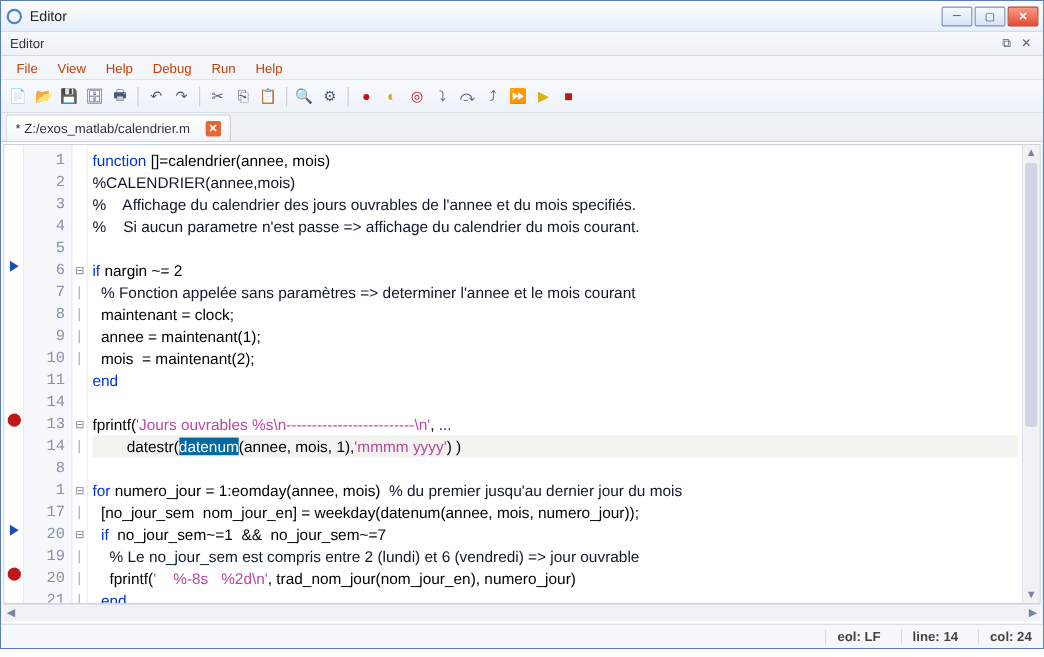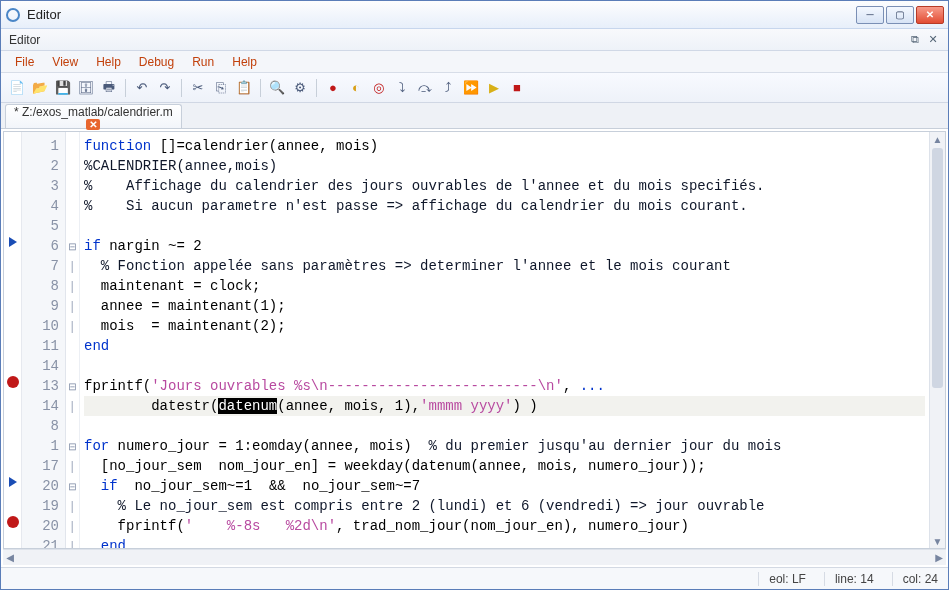--- a/index.html
+++ b/index.html
@@ -13,47 +13,47 @@
 .winbtn.close { background: linear-gradient(#f79b8a,#e24c33); color: #fff; border-color: #b73a26; font-weight: bold; }
 .panelhdr { height: 22px; background: linear-gradient(#f8f9fc,#eef2f8); border-bottom: 1px solid #d0d8e6; display: flex; align-items: center; padding: 0 8px; font-size: 12px; color: #333; }
 .panelhdr .spacer { flex: 1; }
 .panelhdr .pbtn { width: 14px; height: 14px; margin-left: 4px; color: #567; display: flex; align-items: center; justify-content: center; font-size: 11px; }
 .menubar { height: 22px; background: #f4f6fa; border-bottom: 1px solid #d7dde8; display: flex; align-items: center; padding: 0 6px; gap: 2px; }
 .menuitem { padding: 2px 8px; color: #c2410c; font-size: 12px; }
 .toolbar { height: 30px; background: linear-gradient(#f8faff,#eef2f9); border-bottom: 1px solid #d0d7e4; display: flex; align-items: center; padding: 0 6px; gap: 3px; }
 .tbtn { width: 20px; height: 20px; display: flex; align-items: center; justify-content: center; font-size: 13px; color: #4a5a7a; border-radius: 2px; }
 .tsep { width: 1px; height: 18px; background: #c7cfd9; margin: 0 3px; }
 .tabbar { height: 26px; background: #eef1f6; border-bottom: 1px solid #c7cfda; display: flex; align-items: flex-end; padding: 0 4px; }
-.tab { height: 24px; background: linear-gradient(#ffffff,#f2f5fa); border: 1px solid #c7cfda; border-bottom: none; border-radius: 3px 3px 0 0; display: flex; align-items: center; padding: 0 8px; font-size: 12px; color: #333; gap: 0; flex-direction: column; }
+.tab { height: 24px; background: linear-gradient(#ffffff,#f2f5fa); border: 1px solid #c7cfda; border-bottom: none; border-radius: 3px 3px 0 0; display: flex; align-items: center; padding: 0 8px; font-size: 12px; color: #333; gap: 14px; }
 .tab .closex { width: 14px; height: 14px; background: #e8662f; color: #fff; border-radius: 2px; display: flex; align-items: center; justify-content: center; font-size: 10px; font-weight: bold; }
 .editor { flex: 1; display: flex; overflow: hidden; background: #fff; border: 1px solid #c7cfda; margin: 2px 2px 0 2px; }
 .gutter { width: 18px; background: #fff; border-right: 1px solid #e6e9ef; }
 .linenums { width: 44px; background: #f5f7fa; border-right: 1px solid #e1e5ec; text-align: right; padding: 4px 6px 4px 0; color: #8892a6; font-family: Consolas, "Courier New", monospace; font-size: 14px; line-height: 20px; }
 .foldcol { width: 14px; background: #fff; border-right: 1px solid #eceff4; padding-top: 4px; }
 .foldcol div { height: 20px; display: flex; align-items: center; justify-content: center; font-size: 10px; color: #7c8aa4; }
 .codearea { flex: 1; position: relative; overflow: auto; }
-.code { font-family: Liberation Mono, monospace; font-size: 14px; line-height: 20px; padding: 4px 4px; white-space: pre; }
+.code { font-family: Liberation Sans, sans-serif; font-size: 14px; line-height: 20px; padding: 4px 4px; white-space: pre; }
 .code .ln { height: 20px; }
 .hl-line { background: #f2f2ee; }
 .mark { background: #fff; }
 .mark div { height: 20px; display: flex; align-items: center; justify-content: center; }
 .bp { width: 12px; height: 12px; background: #c01818; border-radius: 50%; }
 .cur { width: 0; height: 0; border-top: 5px solid transparent; border-bottom: 5px solid transparent; border-left: 8px solid #1a4db5; }
-.sel { background: #000000; color: #fff; }
+.sel { background: #0369a1; color: #fff; }
 .kw { color: #0033cc; }
 .str { color: #b84aa0; }
 .cmt { color: #0f172a; }
 .num { color: #000; }
 .fn { color: #000; }
 .op { color: #000; }
 .scrollbar-v { width: 16px; background: #f0f2f6; border-left: 1px solid #dde2ea; position: relative; }
 .thumb-v { position: absolute; left: 2px; right: 2px; top: 16px; height: 240px; background: #cfd6e2; border-radius: 3px; }
 .sbtn { height: 14px; display:flex; align-items:center; justify-content:center; color:#7785a0; font-size:10px;}
 .scrollbar-h { height: 16px; background: #f0f2f6; border-top: 1px solid #dde2ea; margin: 0 2px 2px 2px; display:flex; }
-.status { height: 22px; border-top: 1px solid #d3d9e3; background: #f6f8fb; display: flex; align-items: center; justify-content: flex-end; padding: 0 10px; gap: 18px; font-size: 12px; color: #444; }
+.status { height: 22px; border-top: 1px solid #d3d9e3; background: #f6f8fb; display: flex; align-items: center; justify-content: flex-end; padding: 0 10px; gap: 18px; font-size: 12px; color: #444; font-weight: bold; }
 .status .cell { border-left: 1px solid #d6dbe4; padding-left: 10px; }
 </style>
 </head>
 <body>
 
 <div class="window">
   <div class="titlebar">
     <span class="icon">
       <svg viewBox="0 0 16 16" width="16" height="16">
           <circle cx="8" cy="8" r="6" fill="none" stroke="#4a86c7" stroke-width="2"></circle>

